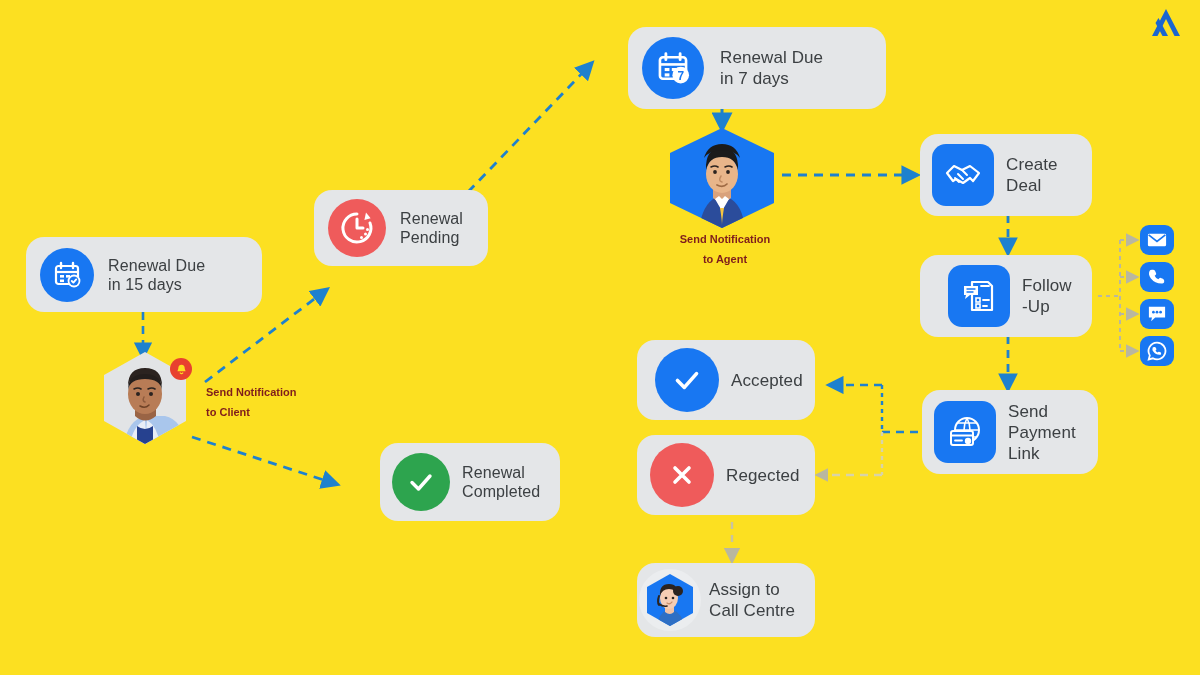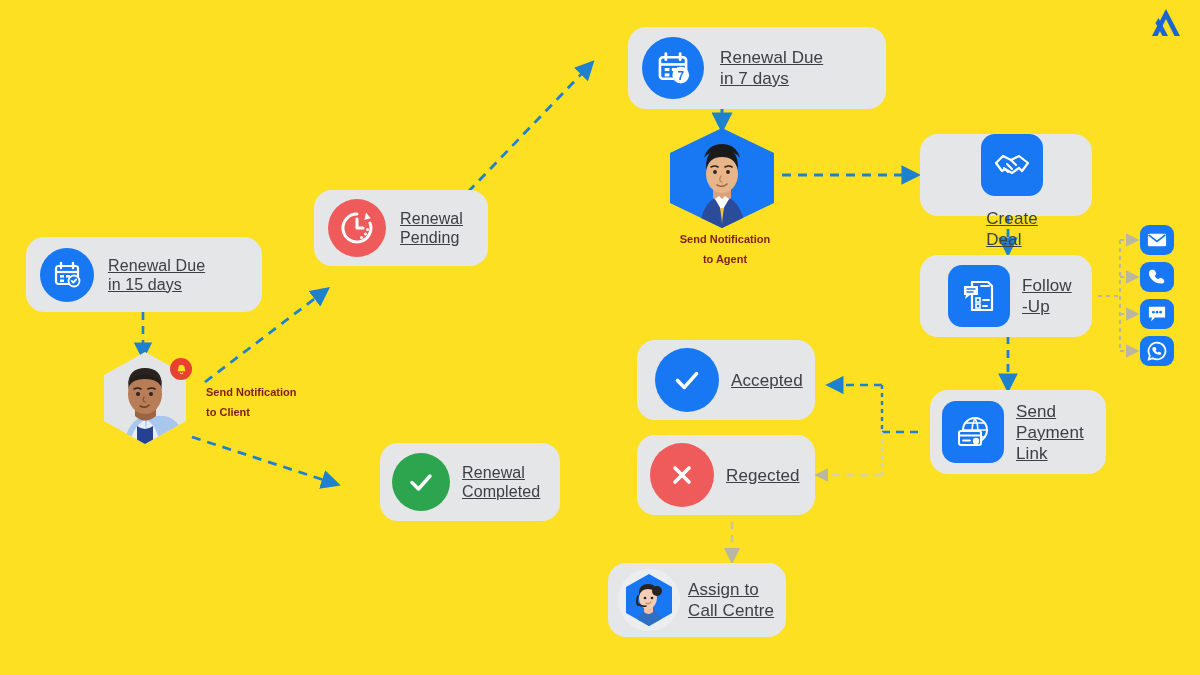--- a/index.html
+++ b/index.html
@@ -30,21 +30,20 @@
     background: #E4E6E8;
     border-radius: 18px;
     box-sizing: border-box;
   }
   .card .label {
     color: #3C4043;
     font-size: 16px;
     line-height: 19px;
     white-space: pre-line;
     letter-spacing: .1px;
-    text-decoration: underline;
   }
 
   
   .circ {
     border-radius: 50%;
     flex: none;
     display: flex;
     align-items: center;
     justify-content: center;
   }
@@ -262,21 +261,21 @@
       <circle cx="58" cy="44" r="1.9" fill="#2B2320"></circle>
       <path d="M41 39 q4-2 7 0 M55 39 q4-2 7 0" stroke="#2B2320" stroke-width="1.6" fill="none" stroke-linecap="round"></path>
       <path d="M51 48 q-3 5 1 6" stroke="#C08B62" stroke-width="1.5" fill="none" stroke-linecap="round"></path>
       <path d="M47 57 q6 3 10 -1" stroke="#9E6A44" stroke-width="1.7" fill="none" stroke-linecap="round"></path>
     </svg>
   </div>
 
   <div class="freetext" style="left:640px; top:229px; width:170px; text-align:center;">Send Notification
 to Agent</div>
 
-  <div class="card" style="left:920px; top:134px; width:172px; height:82px; padding-left:12px; gap:12px;flex-direction:column;">
+  <div class="card" style="left:920px; top:134px; width:172px; height:82px; padding-left:12px; gap:12px;">
     <div class="sq" style="width:62px;height:62px;">
       <svg width="40" height="40" viewBox="0 0 40 40">
         <path d="M4 18 L11 11 L19 15 L27 11 L36 18 L30 26 L27 23 L20 28 L13 24 L10 26 Z" fill="none" stroke="#fff" stroke-width="2.2" stroke-linejoin="round"></path>
         <path d="M19 15 L24 20 M15 19 L20 24 M12 23 L16 27" stroke="#fff" stroke-width="2" stroke-linecap="round"></path>
       </svg>
     </div>
     <div class="label" style="font-size:17px; line-height:21px;">Create
 Deal</div>
   </div>
 
@@ -289,21 +288,21 @@
         <rect x="17" y="22" width="4" height="4" fill="none" stroke="#fff" stroke-width="1.6"></rect>
         <rect x="17" y="28" width="4" height="4" fill="none" stroke="#fff" stroke-width="1.6"></rect>
         <path d="M24 24 H30 M24 30 H28" stroke="#fff" stroke-width="1.8" stroke-linecap="round"></path>
         <path d="M22 10 H30" stroke="#fff" stroke-width="1.8" stroke-linecap="round"></path>
       </svg>
     </div>
     <div class="label" style="font-size:17px; line-height:21px;">Follow
 -Up</div>
   </div>
 
-  <div class="card" style="left:922px; top:390px; width:176px; height:84px; padding-left:12px; gap:12px;margin-left:8px;">
+  <div class="card" style="left:922px; top:390px; width:176px; height:84px; padding-left:12px; gap:12px;">
     <div class="sq" style="width:62px;height:62px;">
       <svg width="40" height="40" viewBox="0 0 40 40">
         <circle cx="22" cy="18" r="12" fill="none" stroke="#fff" stroke-width="2"></circle>
         <path d="M22 6 q-6 12 0 24 M22 6 q6 12 0 24 M10 18 H34 M12 11 H32 M12 25 H32" stroke="#fff" stroke-width="1.6" fill="none"></path>
         <rect x="6" y="19" width="22" height="14" rx="2" fill="#1877F2" stroke="#fff" stroke-width="2"></rect>
         <path d="M6 23.5 H28" stroke="#fff" stroke-width="2"></path>
         <path d="M10 28.5 H17" stroke="#fff" stroke-width="1.8" stroke-linecap="round"></path>
         <circle cx="23" cy="29" r="3.2" fill="#fff"></circle>
       </svg>
     </div>
@@ -349,21 +348,21 @@
 
   <div class="card" style="left:637px; top:435px; width:178px; height:80px; padding-left:13px; gap:12px;">
     <div class="circ" style="width:64px;height:64px;background:#EF5B5B;">
       <svg width="34" height="34" viewBox="0 0 34 34">
         <path d="M10 10 L24 24 M24 10 L10 24" stroke="#fff" stroke-width="3.6" fill="none" stroke-linecap="round"></path>
       </svg>
     </div>
     <div class="label" style="font-size:17px;">Regected</div>
   </div>
 
-  <div class="card" style="left:608px; top:563px; width:178px; height:74px; padding-left:10px; gap:8px;">
+  <div class="card" style="left:637px; top:563px; width:178px; height:74px; padding-left:2px; gap:8px;">
     <div style="width:62px;height:62px;border-radius:50%;background:#EBEDEF;flex:none;display:flex;align-items:center;justify-content:center;">
       <div class="hex" style="position:relative;width:46px;height:52px;background:#1877F2;">
         <svg width="46" height="52" viewBox="0 0 46 52">
           <path d="M10 52 q2-13 10-16 l6 0 q9 3 11 16 Z" fill="#2E6FC4"></path>
           <path d="M18 38 q5 4 9 0 l0 -6 l-9 0 Z" fill="#F0C3A8"></path>
           <ellipse cx="22" cy="24" rx="9" ry="11" fill="#F5CDB4"></ellipse>
           <path d="M13 22 q-1-12 9-12 q10 0 9 12 q-2-7 -9-7 q-7 0 -9 7 Z" fill="#2B2320"></path>
           <circle cx="31" cy="17" r="5" fill="#2B2320"></circle>
           <circle cx="19" cy="24" r="1.3" fill="#2B2320"></circle>
           <circle cx="26" cy="24" r="1.3" fill="#2B2320"></circle>

